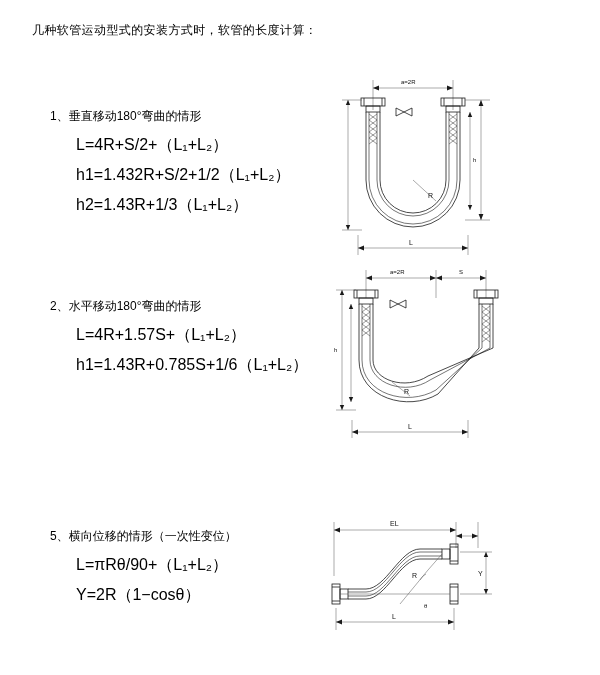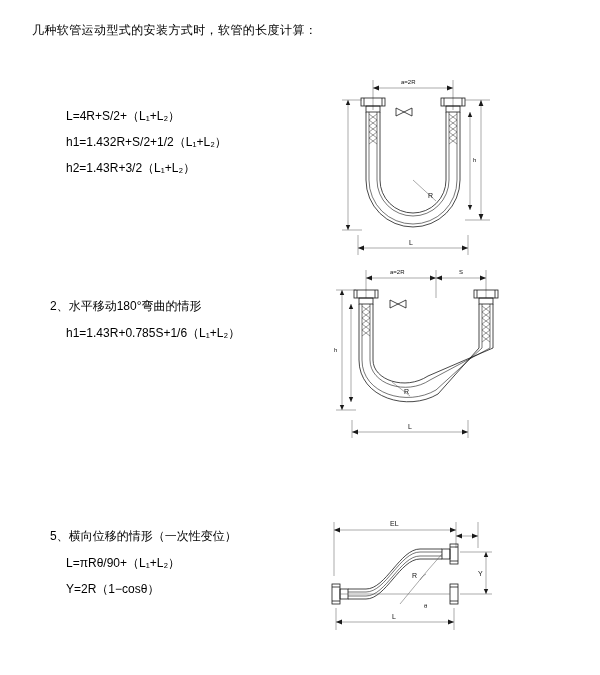--- a/index.html
+++ b/index.html
@@ -42,23 +42,23 @@
     position: absolute;
     left: 50px;
     width: 280px;
   }
   .sec-title {
     font-size: 12px;
     white-space: nowrap;
     margin-bottom: 10px;
   }
   .formula {
-    font-size: 12px;
+    font-size: 16px;
     white-space: nowrap;
-    margin-left: 16px;
+    margin-left: 26px;
     margin-bottom: 9px;
   }
 
   .fig {
     position: absolute;
     left: 318px;
     top: -38px;
   }
   .fig3 { top: -20px; }
 
@@ -73,23 +73,24 @@
 </style>
 </head>
 <body>
 
 <div class="page">
 
   <div class="heading">几种软管运动型式的安装方式时，软管的长度计算：</div>
 
   <div class="section sec1">
     <div class="text-col">
+      <div class="sec-title">1、垂直移动180°弯曲的情形</div>
       <div class="formula">L=4R+S/2+（L₁+L₂）</div>
       <div class="formula">h1=1.432R+S/2+1/2（L₁+L₂）</div>
-      <div class="formula">h2=1.43R+3/2（L₁+L₂）</div>
+      <div class="formula">h2=1.43R+1/3（L₁+L₂）</div>
     </div>
 
     <div class="fig">
       <svg width="180" height="200" viewBox="0 0 180 200">
 
         <line class="thin" x1="55" y1="18" x2="135" y2="18"></line>
         <polygon class="fillblk" points="55,18 61,15.6 61,20.4"></polygon>
         <polygon class="fillblk" points="135,18 129,15.6 129,20.4"></polygon>
         <line class="thin" x1="55" y1="10" x2="55" y2="40"></line>
         <line class="thin" x1="135" y1="10" x2="135" y2="40"></line>
@@ -172,20 +173,21 @@
 
         <polygon class="ln" points="78,38 86,42 78,46"></polygon>
         <polygon class="ln" points="94,38 86,42 94,46"></polygon>
       </svg>
     </div>
   </div>
 
   <div class="section sec2">
     <div class="text-col">
       <div class="sec-title">2、水平移动180°弯曲的情形</div>
+      <div class="formula">L=4R+1.57S+（L₁+L₂）</div>
       <div class="formula">h1=1.43R+0.785S+1/6（L₁+L₂）</div>
     </div>
 
     <div class="fig">
       <svg width="190" height="190" viewBox="0 0 190 190">
 
         <line class="thin" x1="48" y1="18" x2="118" y2="18"></line>
         <polygon class="fillblk" points="48,18 54,15.6 54,20.4"></polygon>
         <polygon class="fillblk" points="118,18 112,15.6 112,20.4"></polygon>
         <text class="dimtxt" x="72" y="14">a=2R</text>

